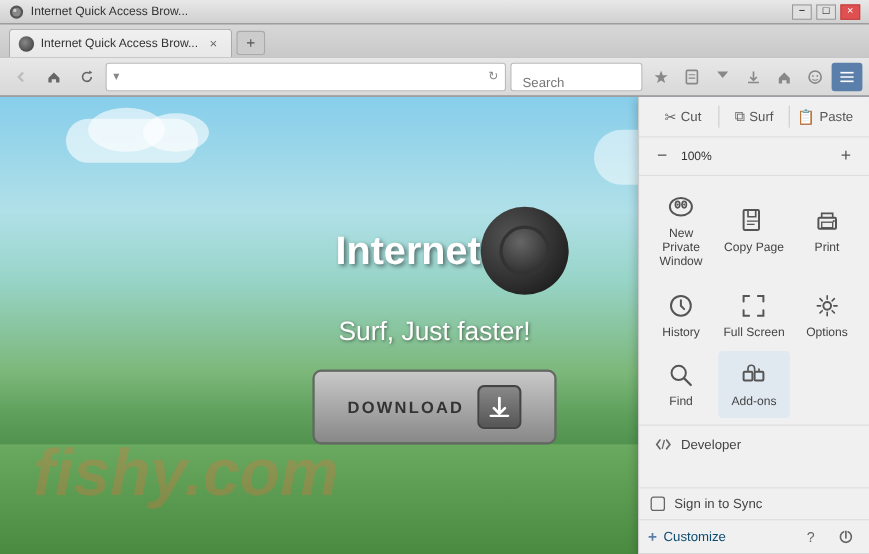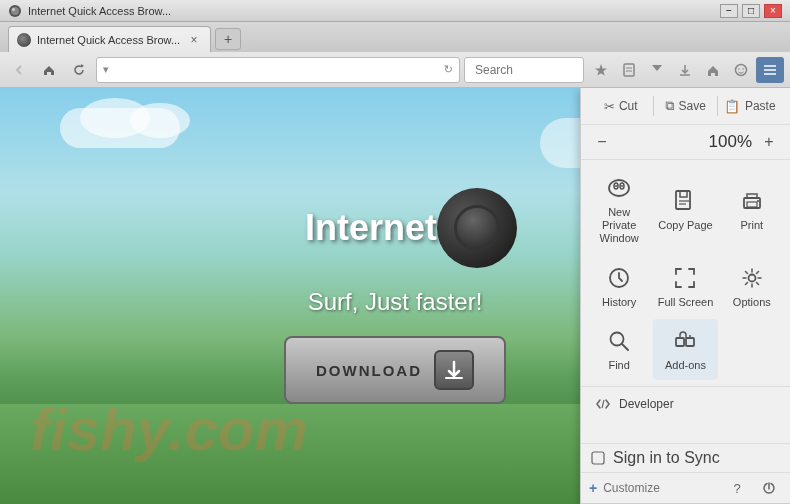--- a/index.html
+++ b/index.html
@@ -341,22 +341,22 @@
       display: flex;
       align-items: center;
       justify-content: center;
       font-size: 16px;
       color: #555;
       cursor: pointer;
       border-radius: 3px;
     }
     .zoom-value {
       flex: 1;
-      text-align: right;
-      font-size: 17px;
+      text-align: left;
+      font-size: 11px;
       color: #333;
     }
 
     
     .menu-grid {
       display: grid;
       grid-template-columns: repeat(3, 1fr);
       gap: 2px;
       padding: 6px;
       border-bottom: 1px solid #ddd;
@@ -499,21 +499,21 @@
   </div>
 
   <div class="address-bar-container">
     <div class="address-bar-icons">
       <span class="address-icon">▾</span>
     </div>
     <input class="address-input" type="text" style="">
     <span class="address-icon">↻</span>
   </div>
 
-  <div class="address-bar-container" style="max-width:120px;">
+  <div class="address-bar-container" style="max-width:120px;align-items:flex-end;">
     <svg width="12" height="12" viewBox="0 0 12 12">
       <circle cx="5" cy="5" r="3.5" stroke="#888" stroke-width="1.5" fill="none"></circle>
       <line x1="8" y1="8" x2="11" y2="11" stroke="#888" stroke-width="1.5"></line>
     </svg>
     <input class="address-input" type="text" placeholder="Search" style="">
   </div>
 
   <div class="toolbar-icons">
     <div class="toolbar-icon">
       <svg width="16" height="16" viewBox="0 0 16 16">
@@ -597,21 +597,21 @@
   <div class="dropdown-menu">
 
     <div class="ccp-row">
       <div class="ccp-btn">
         <span class="ccp-icon">✂</span>
         <span>Cut</span>
       </div>
       <div class="ccp-divider"></div>
       <div class="ccp-btn">
         <span class="ccp-icon">⧉</span>
-        <span>Save</span>
+        <span>Surf</span>
       </div>
       <div class="ccp-divider"></div>
       <div class="ccp-btn">
         <span class="ccp-icon">📋</span>
         <span>Paste</span>
       </div>
     </div>
 
     <div class="zoom-row">
       <div class="zoom-minus">−</div>
@@ -726,28 +726,28 @@
       </div>
     </div>
 
     <div class="menu-footer">
       <div class="menu-footer-left">
         <div class="menu-footer-icon">
           <svg width="14" height="14" viewBox="0 0 14 14">
               <rect x="1" y="1" width="12" height="12" rx="2" fill="none" stroke="#666" stroke-width="1.2"></rect>
             </svg>
         </div>
-        <span style="font-size:16px;color:#444;">Sign in to Sync</span>
+        <span style="font-size:12px;color:#444;">Sign in to Sync</span>
       </div>
     </div>
 
     <div style="display:flex;align-items:center;padding:4px 8px;border-top:1px solid #ddd;justify-content:space-between;">
       <div style="display:flex;align-items:center;gap:6px;">
         <span style="color:#5a7fab;font-size:14px;font-weight:bold;">+</span>
-        <span style="font-size:12px;color:#737373;">Customize</span>
+        <span style="font-size:12px;color:#0c4a6e;">Customize</span>
       </div>
       <div style="display:flex;gap:6px;">
         <div class="footer-action-btn">?</div>
         <div class="footer-action-btn">
           <svg width="14" height="14" viewBox="0 0 14 14">
               <path d="M5 2.5A5 5 0 1 0 9 2.5M7 2v6" stroke="#666" stroke-width="1.5" fill="none" stroke-linecap="round"></path>
             </svg>
         </div>
       </div>
     </div>

